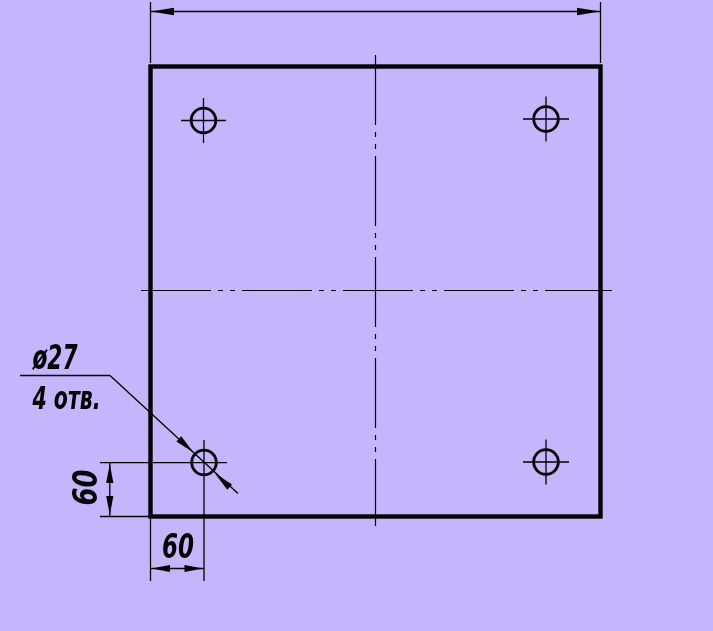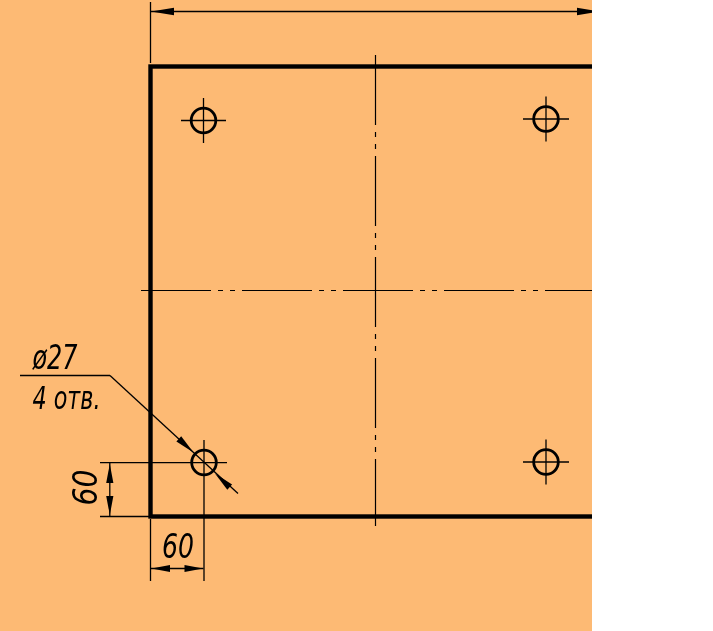--- a/index.html
+++ b/index.html
@@ -2,24 +2,25 @@
 <html><head>
 <meta charset="utf-8">
 <style>
   html, body {
     margin: 0;
     padding: 0;
     background: #ffffff;
   }
   .canvas-wrap {
     position: relative;
-    width: 592px;
+    width: 713px;
     height: 631px;
-    background: #fdba74;
+    background: #c4b5fd;
     overflow: hidden;
+    font-weight: bold;
   }
   svg {
     display: block;
   }
   .thin  { stroke: #000; stroke-width: 1.3; fill: none; }
   .thick { stroke: #000; stroke-width: 4.4; fill: none; }
   .hole  { stroke: #000; stroke-width: 2.8; fill: none; }
   .cl    { stroke: #000; stroke-width: 1.2; fill: none; stroke-dasharray: 70 7 5 7 5 7; }
   .arrow { fill: #000; stroke: none; }
   .dim-text {

